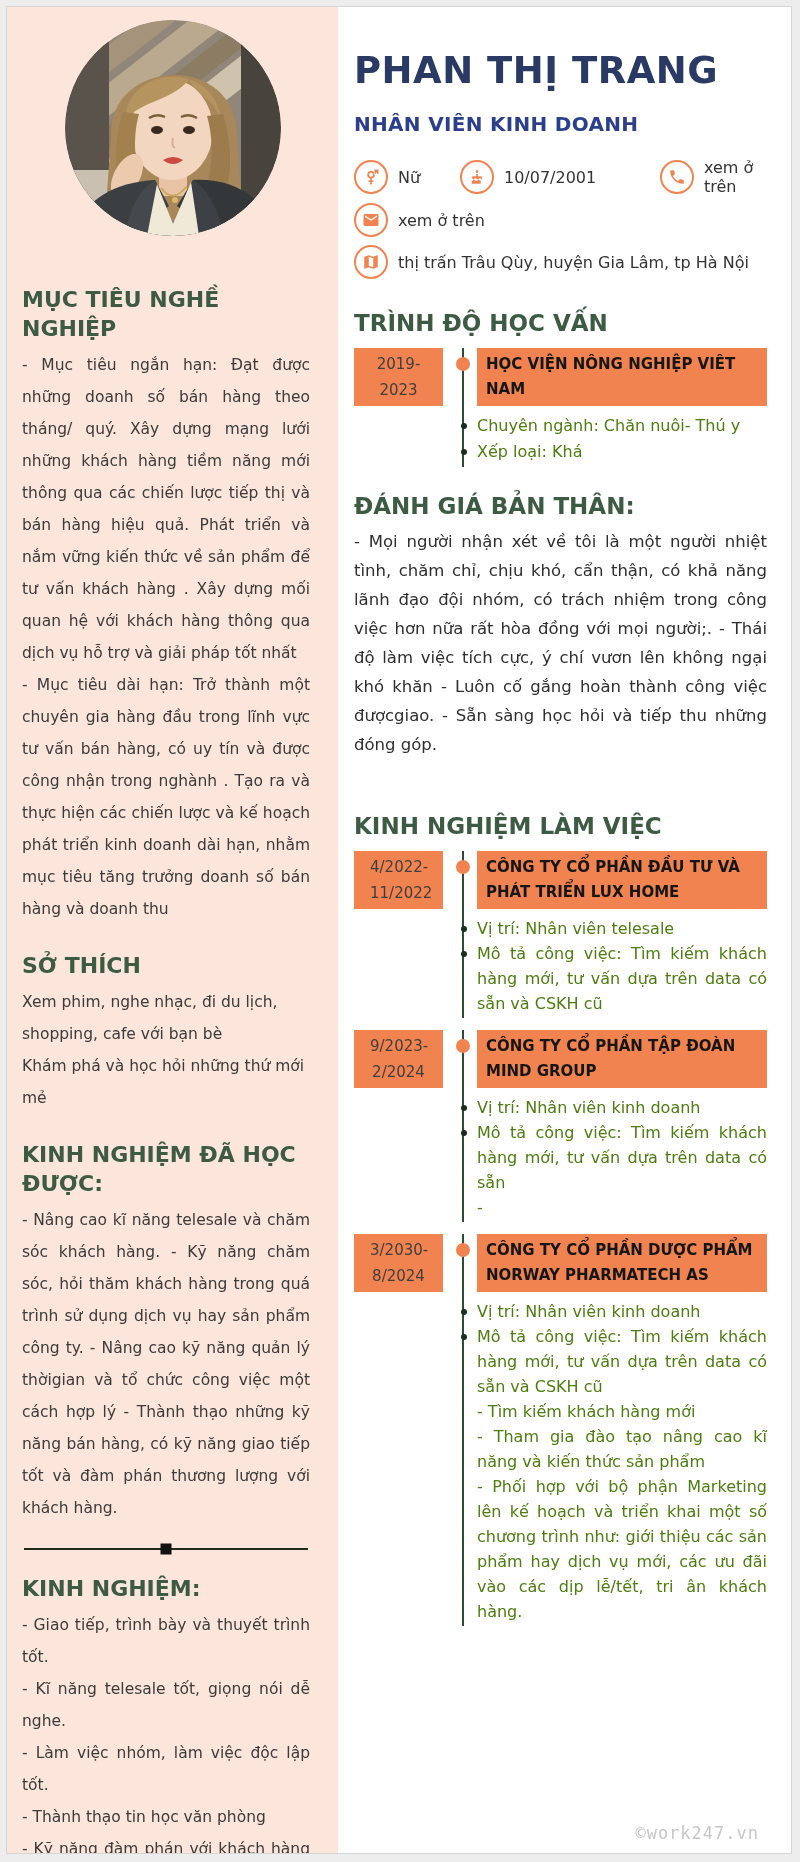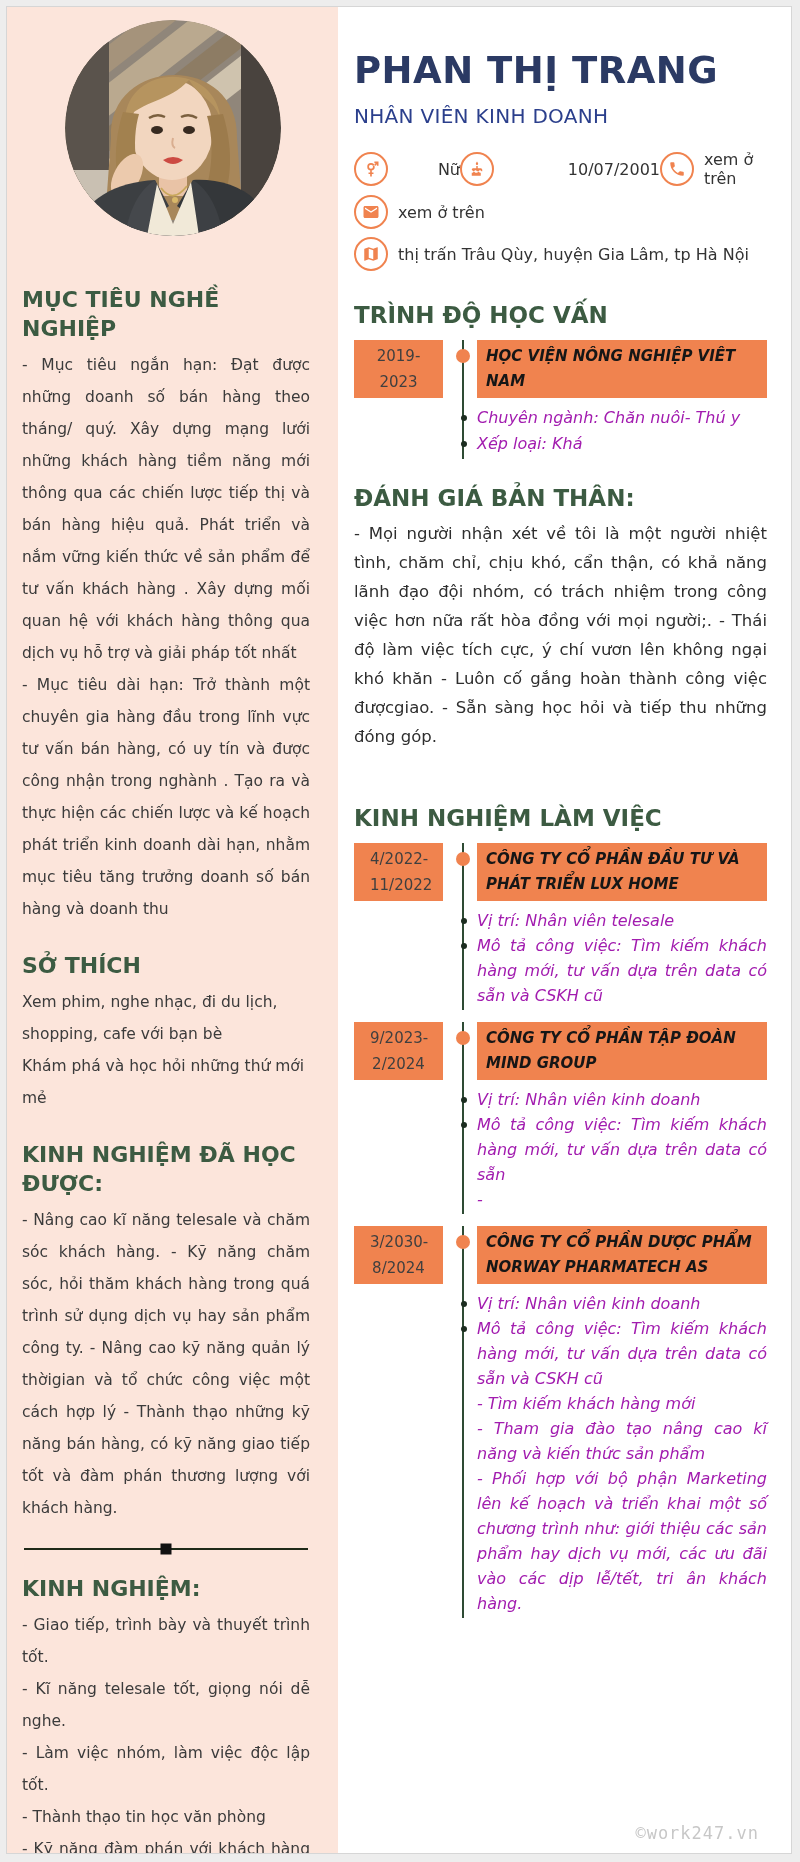--- a/index.html
+++ b/index.html
@@ -53,27 +53,27 @@
     text-align:justify; margin:0;
   }
 
   
   .main { flex:1; padding:0 24px 0 16px; position:relative; }
   .name {
     margin:43px 0 0; font-size:37px; line-height:41px;
     font-weight:800; color:#2B3A64; letter-spacing:.5px;
   }
   .role {
-    margin:13px 0 0; font-size:20px; font-weight:400;
+    margin:21px 0 0; font-size:20px; font-weight:700;
     color:#2B3F8C; letter-spacing:.3px;
   }
 
   .contact { margin-top:22px; }
   .c-row { display:flex; align-items:center; margin-bottom:6px; min-height:36px; }
-  .c-item { display:flex; align-items:center; gap:10px; font-size:16px; color:#333;justify-content:space-between; }
+  .c-item { display:flex; align-items:center; gap:10px; font-size:16px; color:#333; }
   .c-item.w1 { width:106px; flex:none; }
   .c-item.w2 { width:200px; flex:none; }
   .cicon {
     width:34px; height:34px; flex:none;
     border:2.5px solid #F0834F; border-radius:50%;
     background:#fff; display:flex; align-items:center; justify-content:center;
   }
   .cicon svg { width:18px; height:18px; fill:#F0834F; }
 
   .m-title { font-size:23px; font-weight:700; color:#3C5B42; margin:0; }
@@ -81,33 +81,33 @@
   .m-title.self { margin-top:26px; }
   .m-title.work { margin-top:54px; }
 
   .entry { display:flex; align-items:flex-start; margin-top:12px; }
   .date {
     width:89px; flex:none; background:#F0834F; color:#3f3f3f;
     font-size:15px; line-height:26px; text-align:center; padding:3px 16px;
   }
   .tl {
     margin-left:19px; flex:1; border-left:2.5px solid #2E4B34;
-    padding-left:13px; position:relative; min-height:40px; padding-bottom:2px;font-style:italic;
+    padding-left:13px; position:relative; min-height:40px; padding-bottom:2px;
   }
   .tl::before {
     content:''; position:absolute; left:-8.5px; top:9px;
     width:14px; height:14px; border-radius:50%; background:#F0834F;
   }
   .company {
     background:#F0834F; color:#161616; font-weight:700;
     font-size:15px; line-height:25px; padding:4px 9px;
   }
   .details { list-style:none; margin:7px 0 0; padding:0; }
   .details li {
-    font-size:16px; line-height:25px; color:#a21caf;
+    font-size:16px; line-height:25px; color:#4d7c0f;
     text-align:justify; position:relative;
   }
   .details.edu-details li { line-height:26px; }
   .details li.b::before {
     content:''; position:absolute; left:-16.5px; top:10px;
     width:6px; height:6px; border-radius:50%; background:#1c2d20;
   }
   .self-text {
     font-size:16.5px; line-height:29px; color:#2e2e2e;
     text-align:justify; margin:8px 0 0;

